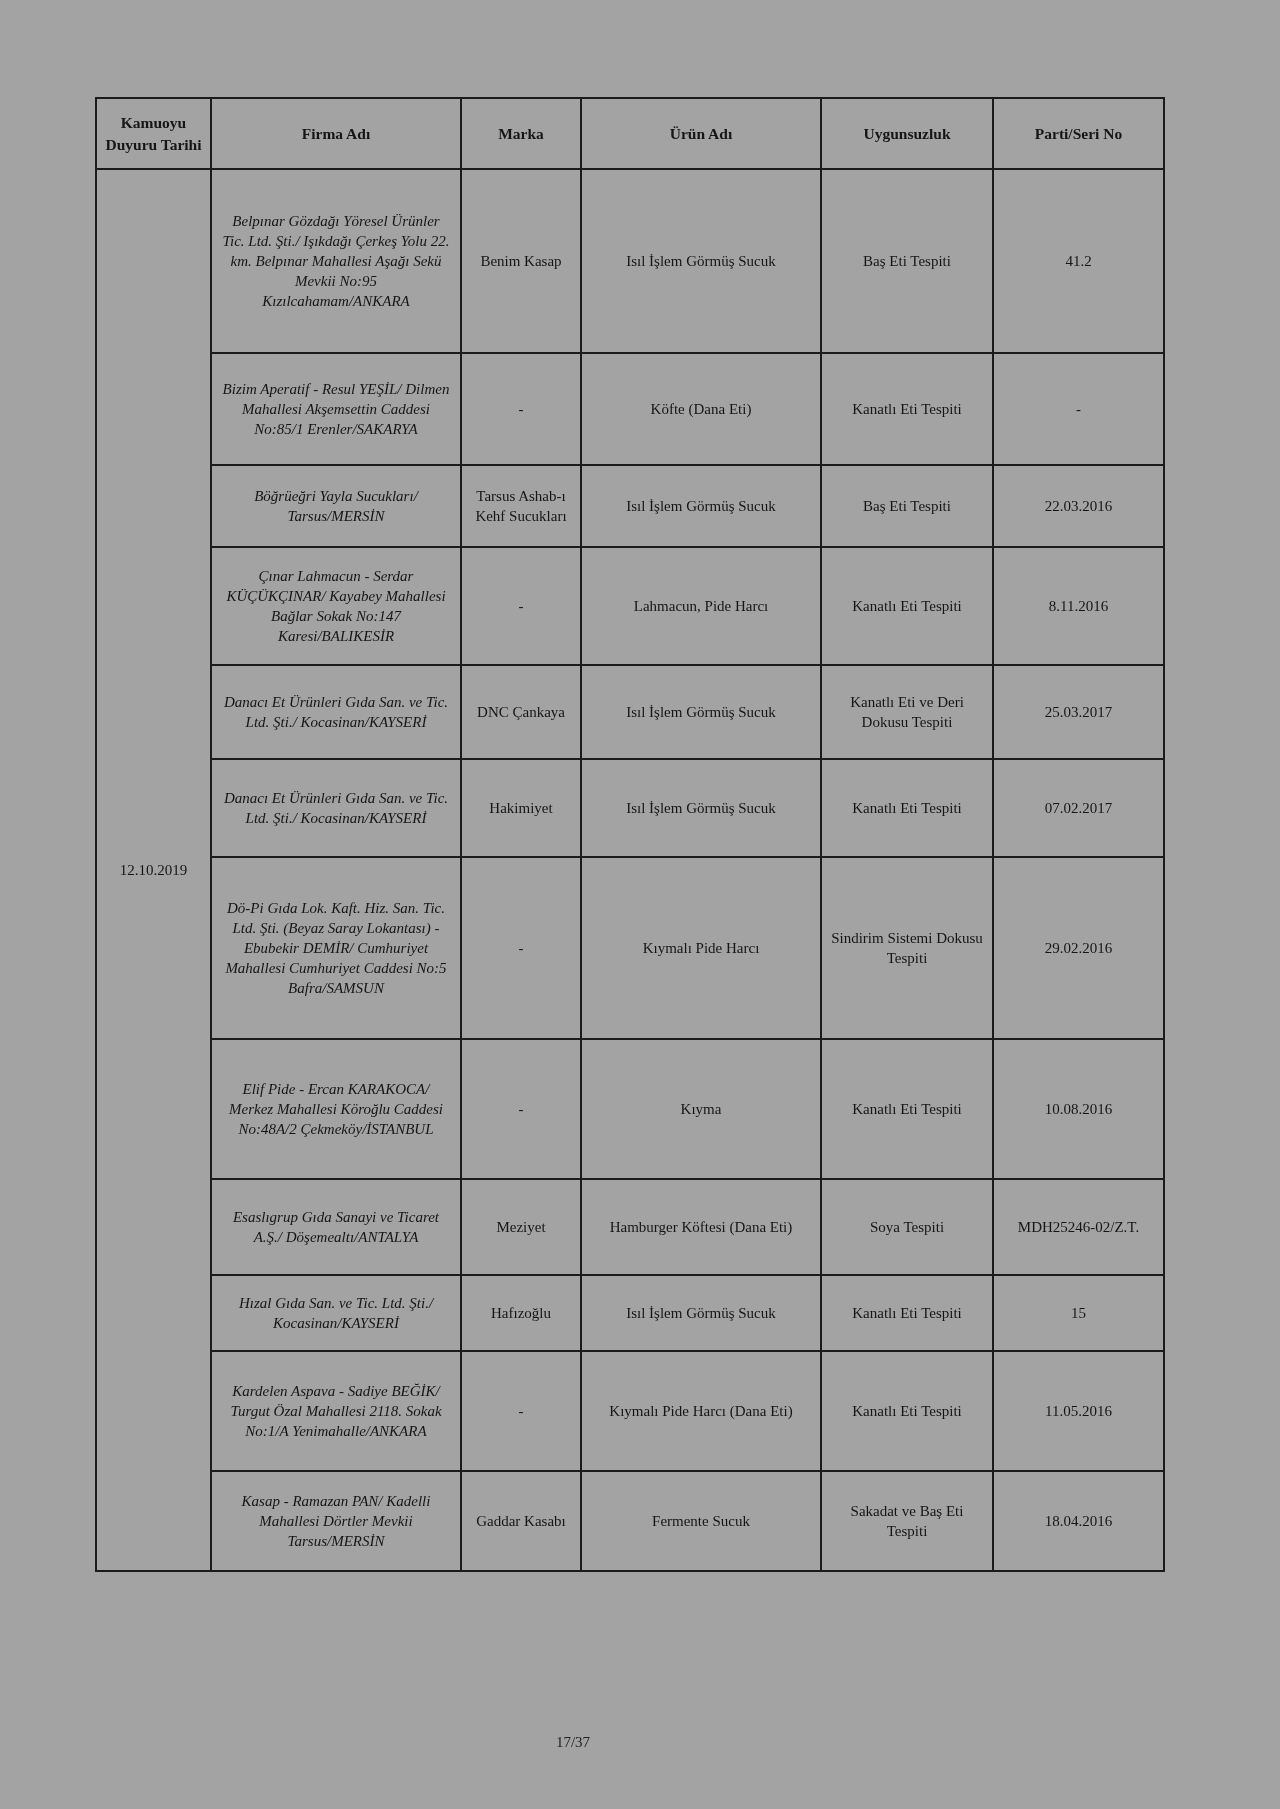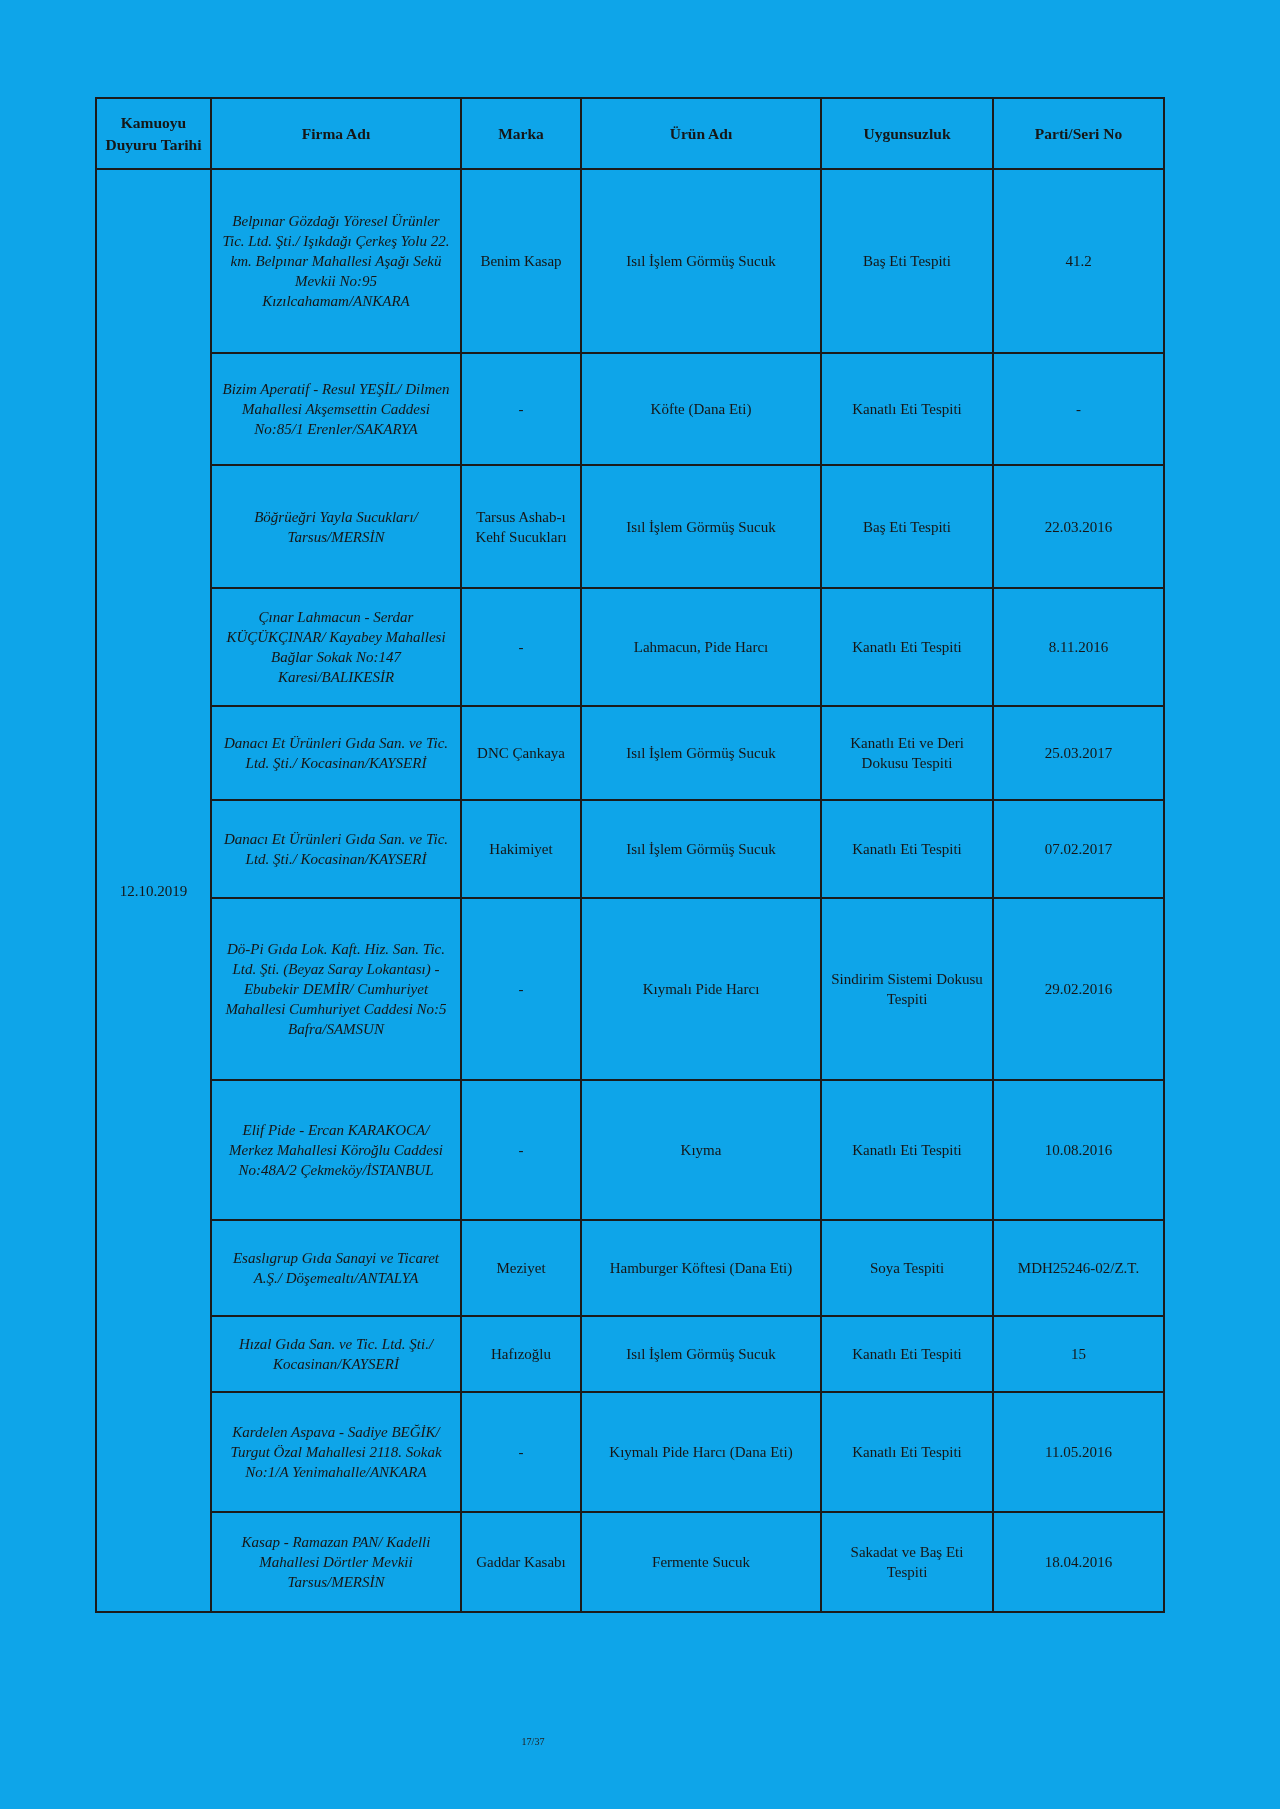--- a/index.html
+++ b/index.html
@@ -8,21 +8,21 @@
     background: #ffffff;
     width: 1280px;
     height: 1809px;
     font-family: "Liberation Serif", serif;
     color: #161616;
   }
   .sheet {
     position: relative;
     width: 1280px;
     height: 1809px;
-    background: #0ea5e9;
+    background: #a3a3a3;
     overflow: hidden;
   }
   table.recall {
     position: absolute;
     left: 95px;
     top: 97px;
     border-collapse: collapse;
     table-layout: fixed;
     width: 1068px;
   }
@@ -52,23 +52,23 @@
   td.date-cell {
     font-size: 15.5px;
   }
   td.marka, td.parti {
     padding-left: 5px;
     padding-right: 5px;
   }
   .footer {
     position: absolute;
     top: 1734px;
-    left: 533px;
+    left: 573px;
     transform: translateX(-50%);
-    font-size: 10px;
+    font-size: 15px;
     line-height: 16px;
     color: #222222;
   }
 </style>
 </head>
 <body>
 
 <div class="sheet">
 
   <table class="recall">
@@ -99,21 +99,21 @@
         <td class="uygun">Baş Eti Tespiti</td>
         <td class="parti">41.2</td>
       </tr>
       <tr style="height:112px">
         <td class="firma">Bizim Aperatif - Resul YEŞİL/ Dilmen Mahallesi Akşemsettin Caddesi No:85/1 Erenler/SAKARYA</td>
         <td class="marka">-</td>
         <td class="urun">Köfte (Dana Eti)</td>
         <td class="uygun">Kanatlı Eti Tespiti</td>
         <td class="parti">-</td>
       </tr>
-      <tr style="height:123px">
+      <tr style="height:82px">
         <td class="firma">Böğrüeğri Yayla Sucukları/ Tarsus/MERSİN</td>
         <td class="marka">Tarsus Ashab-ı Kehf Sucukları</td>
         <td class="urun">Isıl İşlem Görmüş Sucuk</td>
         <td class="uygun">Baş Eti Tespiti</td>
         <td class="parti">22.03.2016</td>
       </tr>
       <tr style="height:118px">
         <td class="firma">Çınar Lahmacun - Serdar KÜÇÜKÇINAR/ Kayabey Mahallesi Bağlar Sokak No:147 Karesi/BALIKESİR</td>
         <td class="marka">-</td>
         <td class="urun">Lahmacun, Pide Harcı</td>

